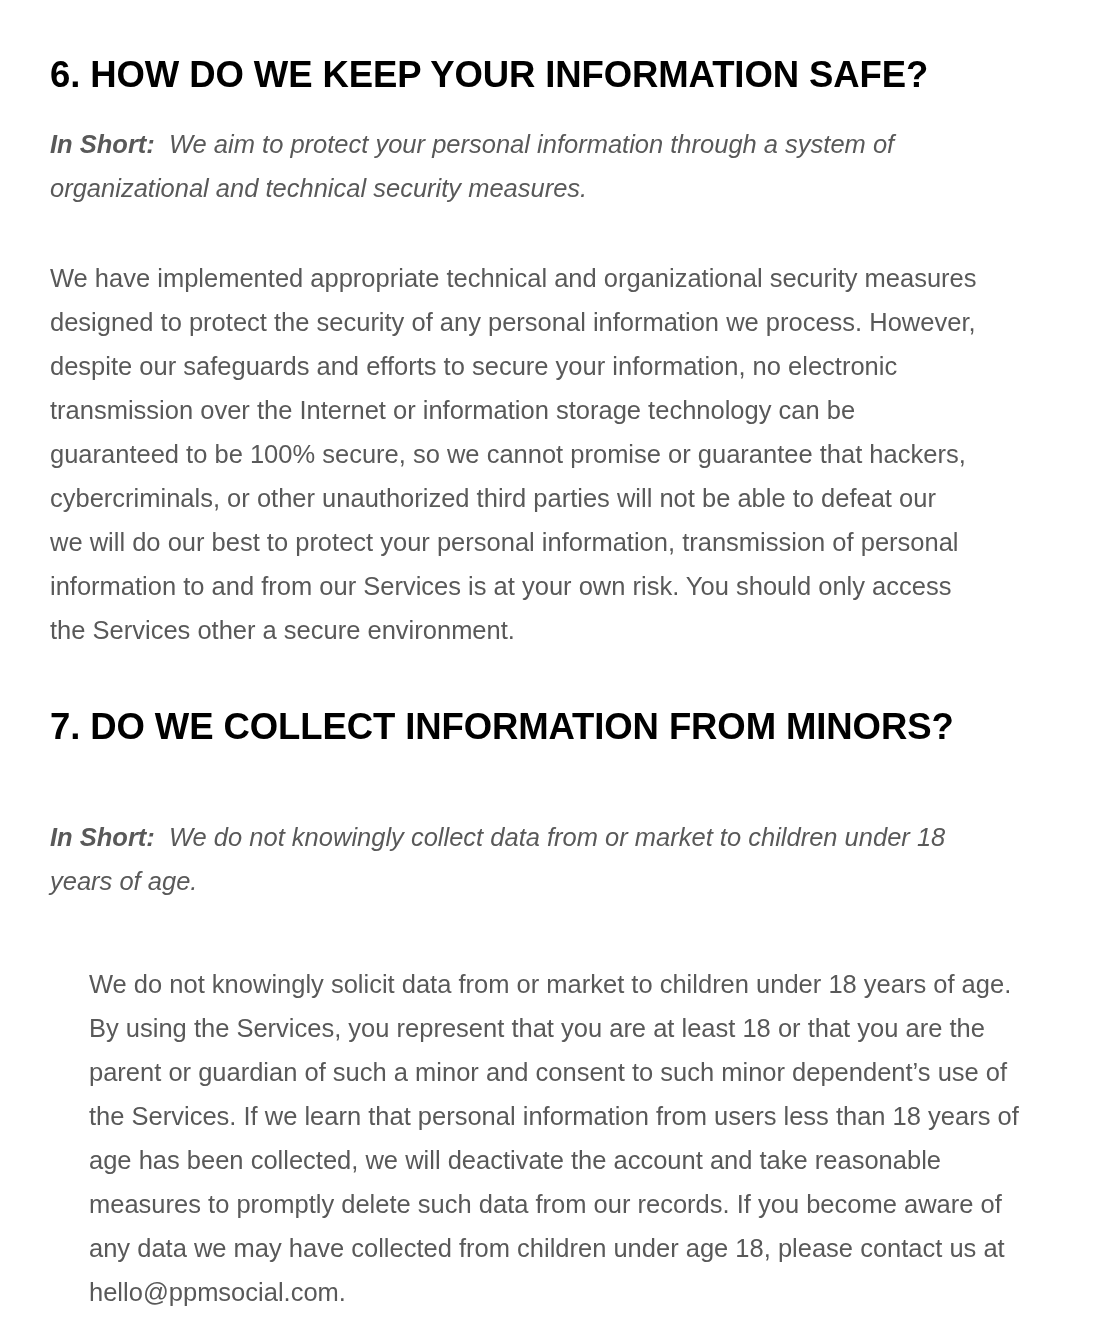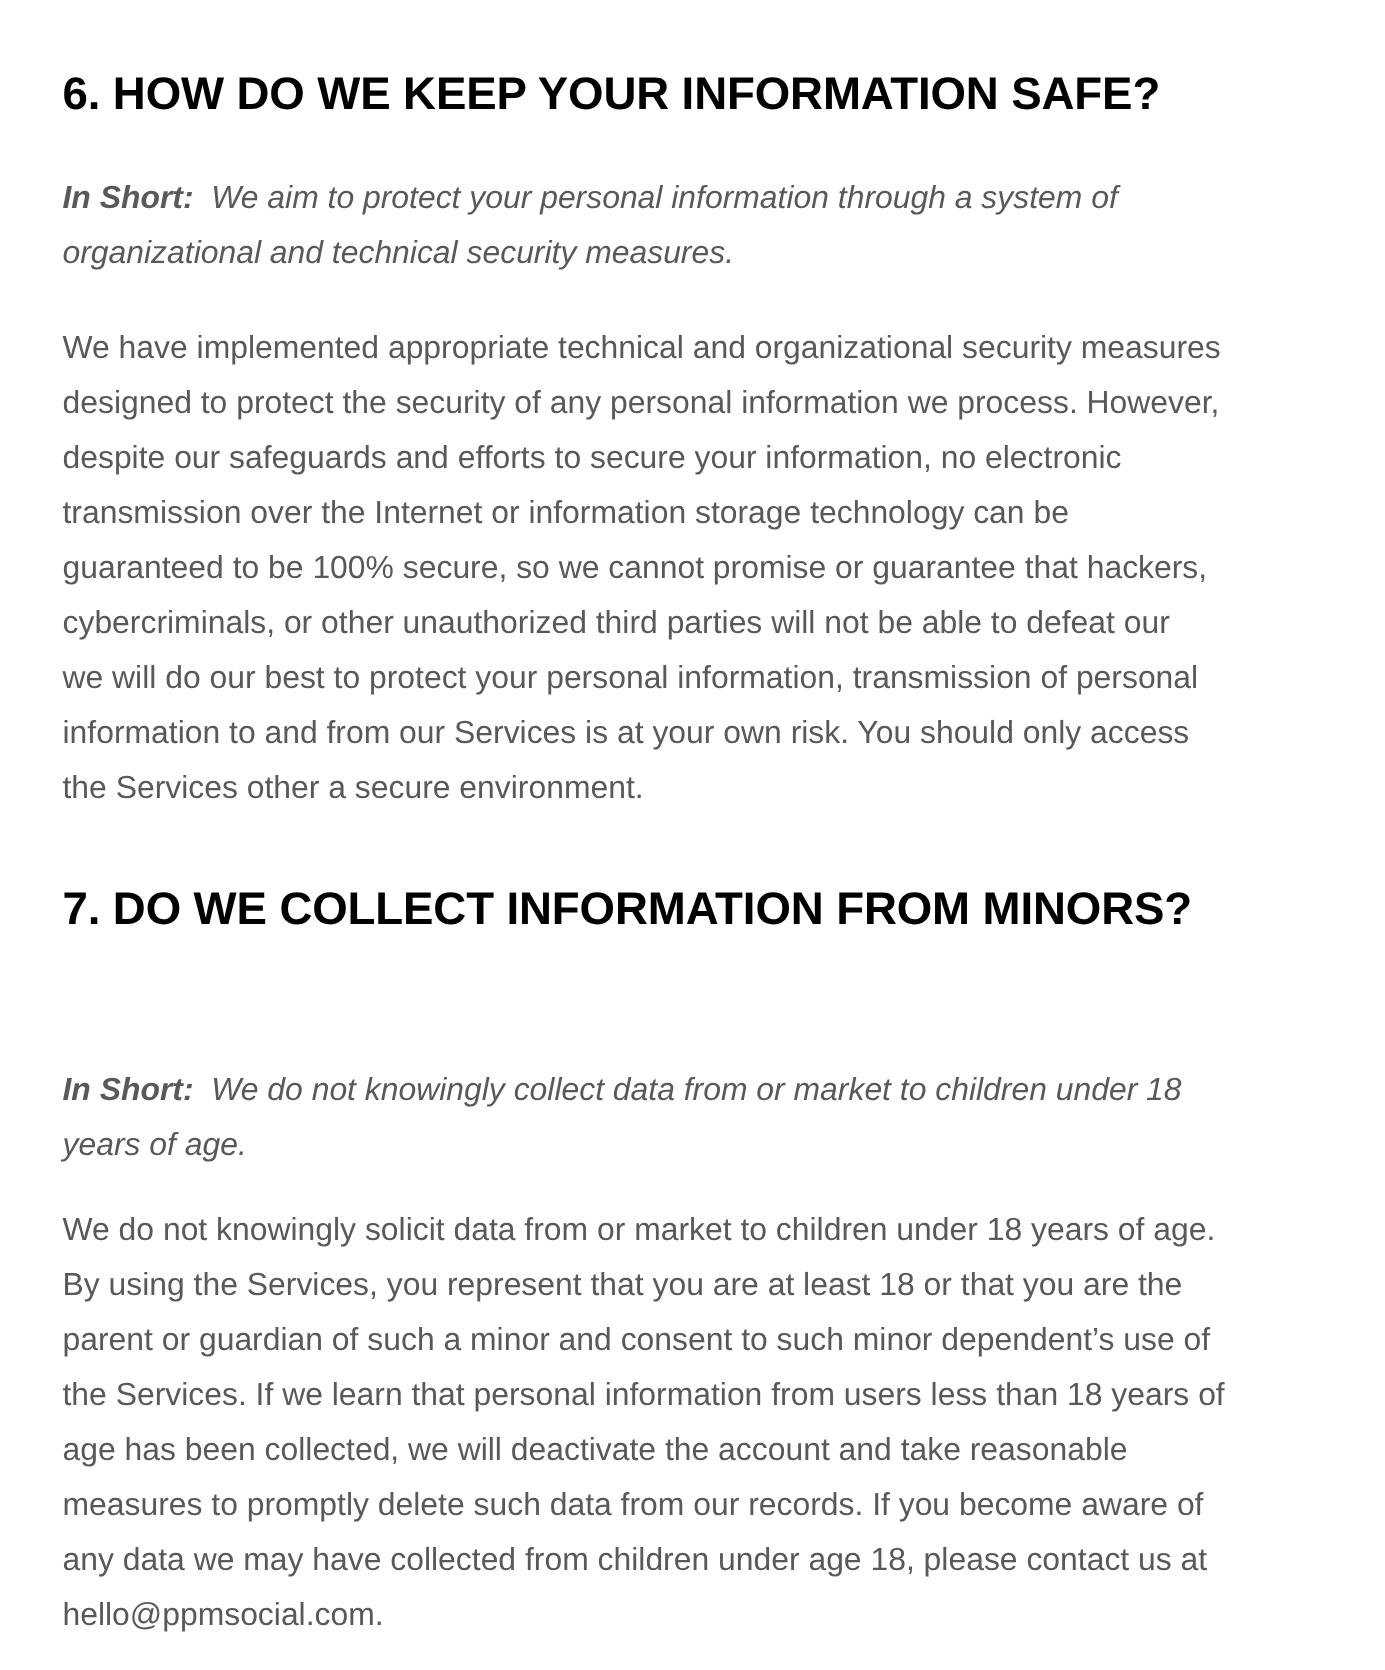--- a/index.html
+++ b/index.html
@@ -8,25 +8,25 @@
   h2 {
     font-family: "Liberation Sans", sans-serif;
     font-weight: bold; font-size: 36.5px; color: #000000;
     margin: 0; line-height: 44px; white-space: nowrap; letter-spacing: -0.1px;
   }
   .para { font-family: "Liberation Sans", sans-serif; font-size: 25.5px; line-height: 44px; color: #595959; }
   .line { display: block; white-space: nowrap; height: 44px; }
   .short { font-style: italic; }
   .short b { font-weight: bold; }
   #h6 { position: absolute; top: 29px; margin-top: 24px; }
-  #s6 { position: absolute; top: 136px; }
+  #s6 { position: absolute; top: 122px; }
   #p6 { position: absolute; top: 256px; }
   #h7 { position: absolute; top: 705px; }
-  #s7 { position: absolute; top: 850px; font-style: italic; }
-  #p7 { position: absolute; top: 962px; }
+  #s7 { position: absolute; top: 815px; font-style: italic; }
+  #p7 { position: absolute; top: 962px; margin-left: 39px; }
 </style>
 </head>
 <body>
 
 <div class="page">
 
   <h2 id="h6">6. HOW DO WE KEEP YOUR INFORMATION SAFE?</h2>
 
   <div id="s6" class="para short">
     <span class="line"><b>In Short:</b>&nbsp; <span>We aim to protect your personal information through a system of</span></span>

